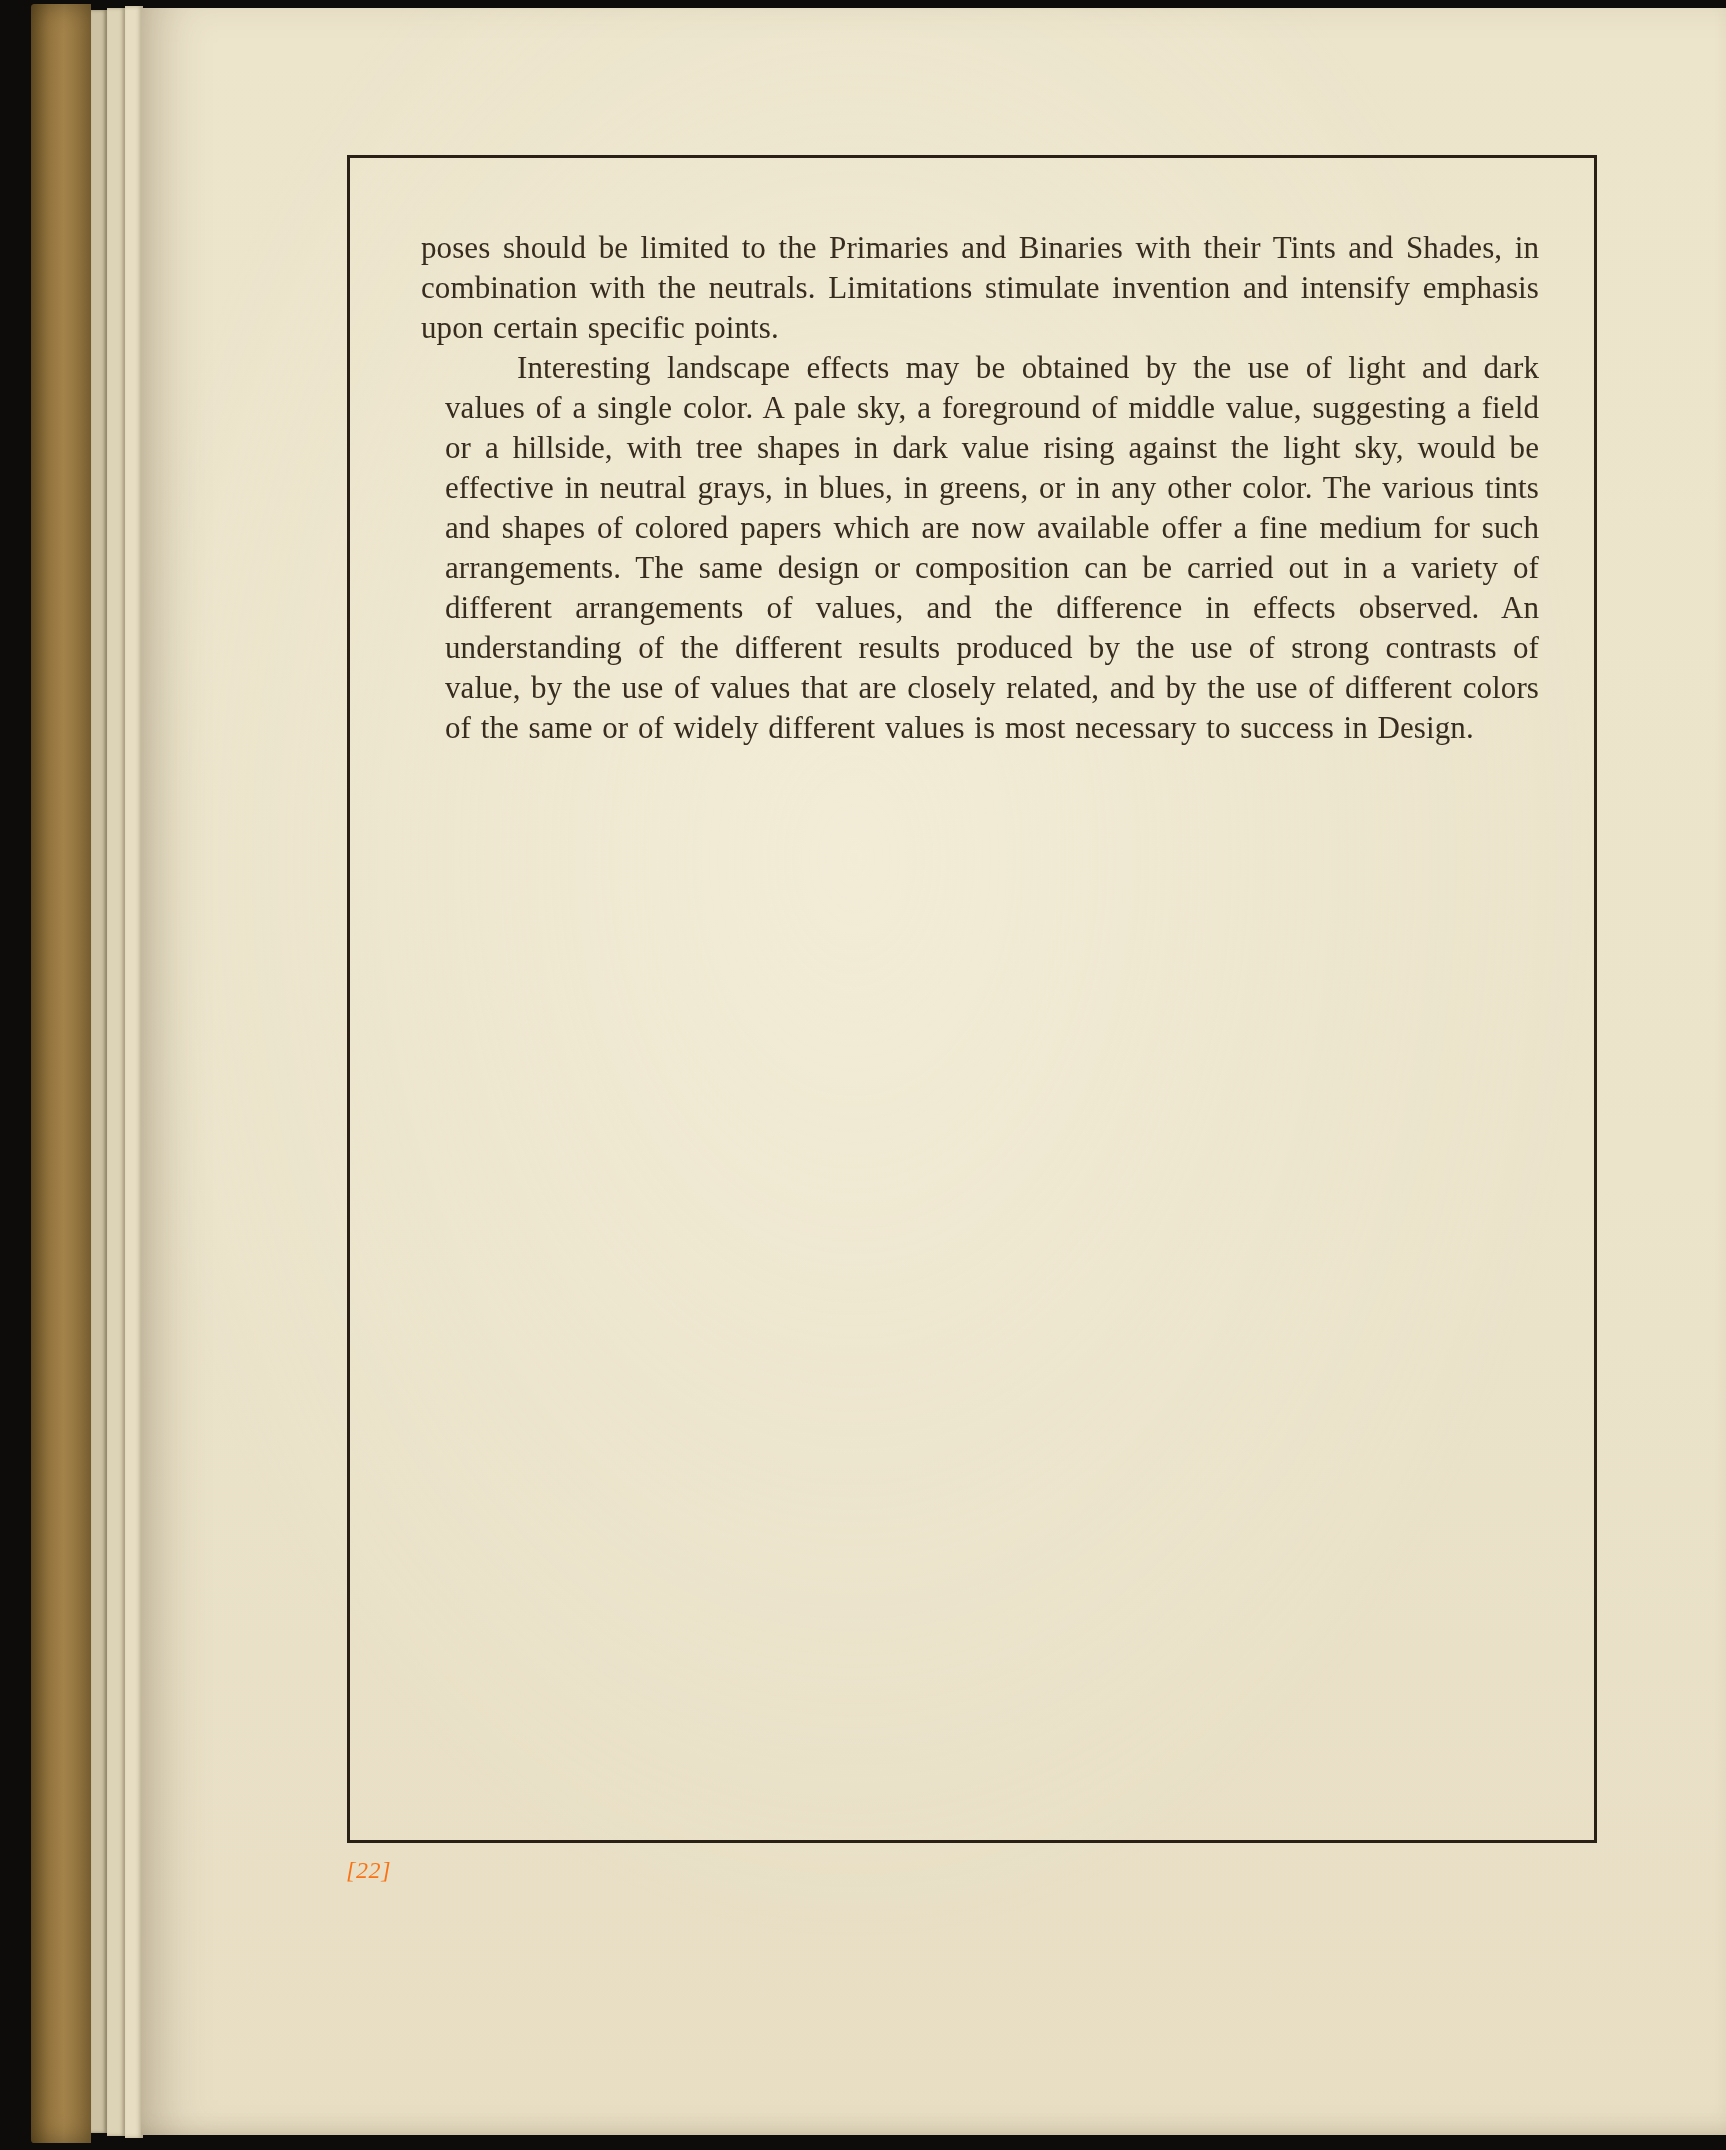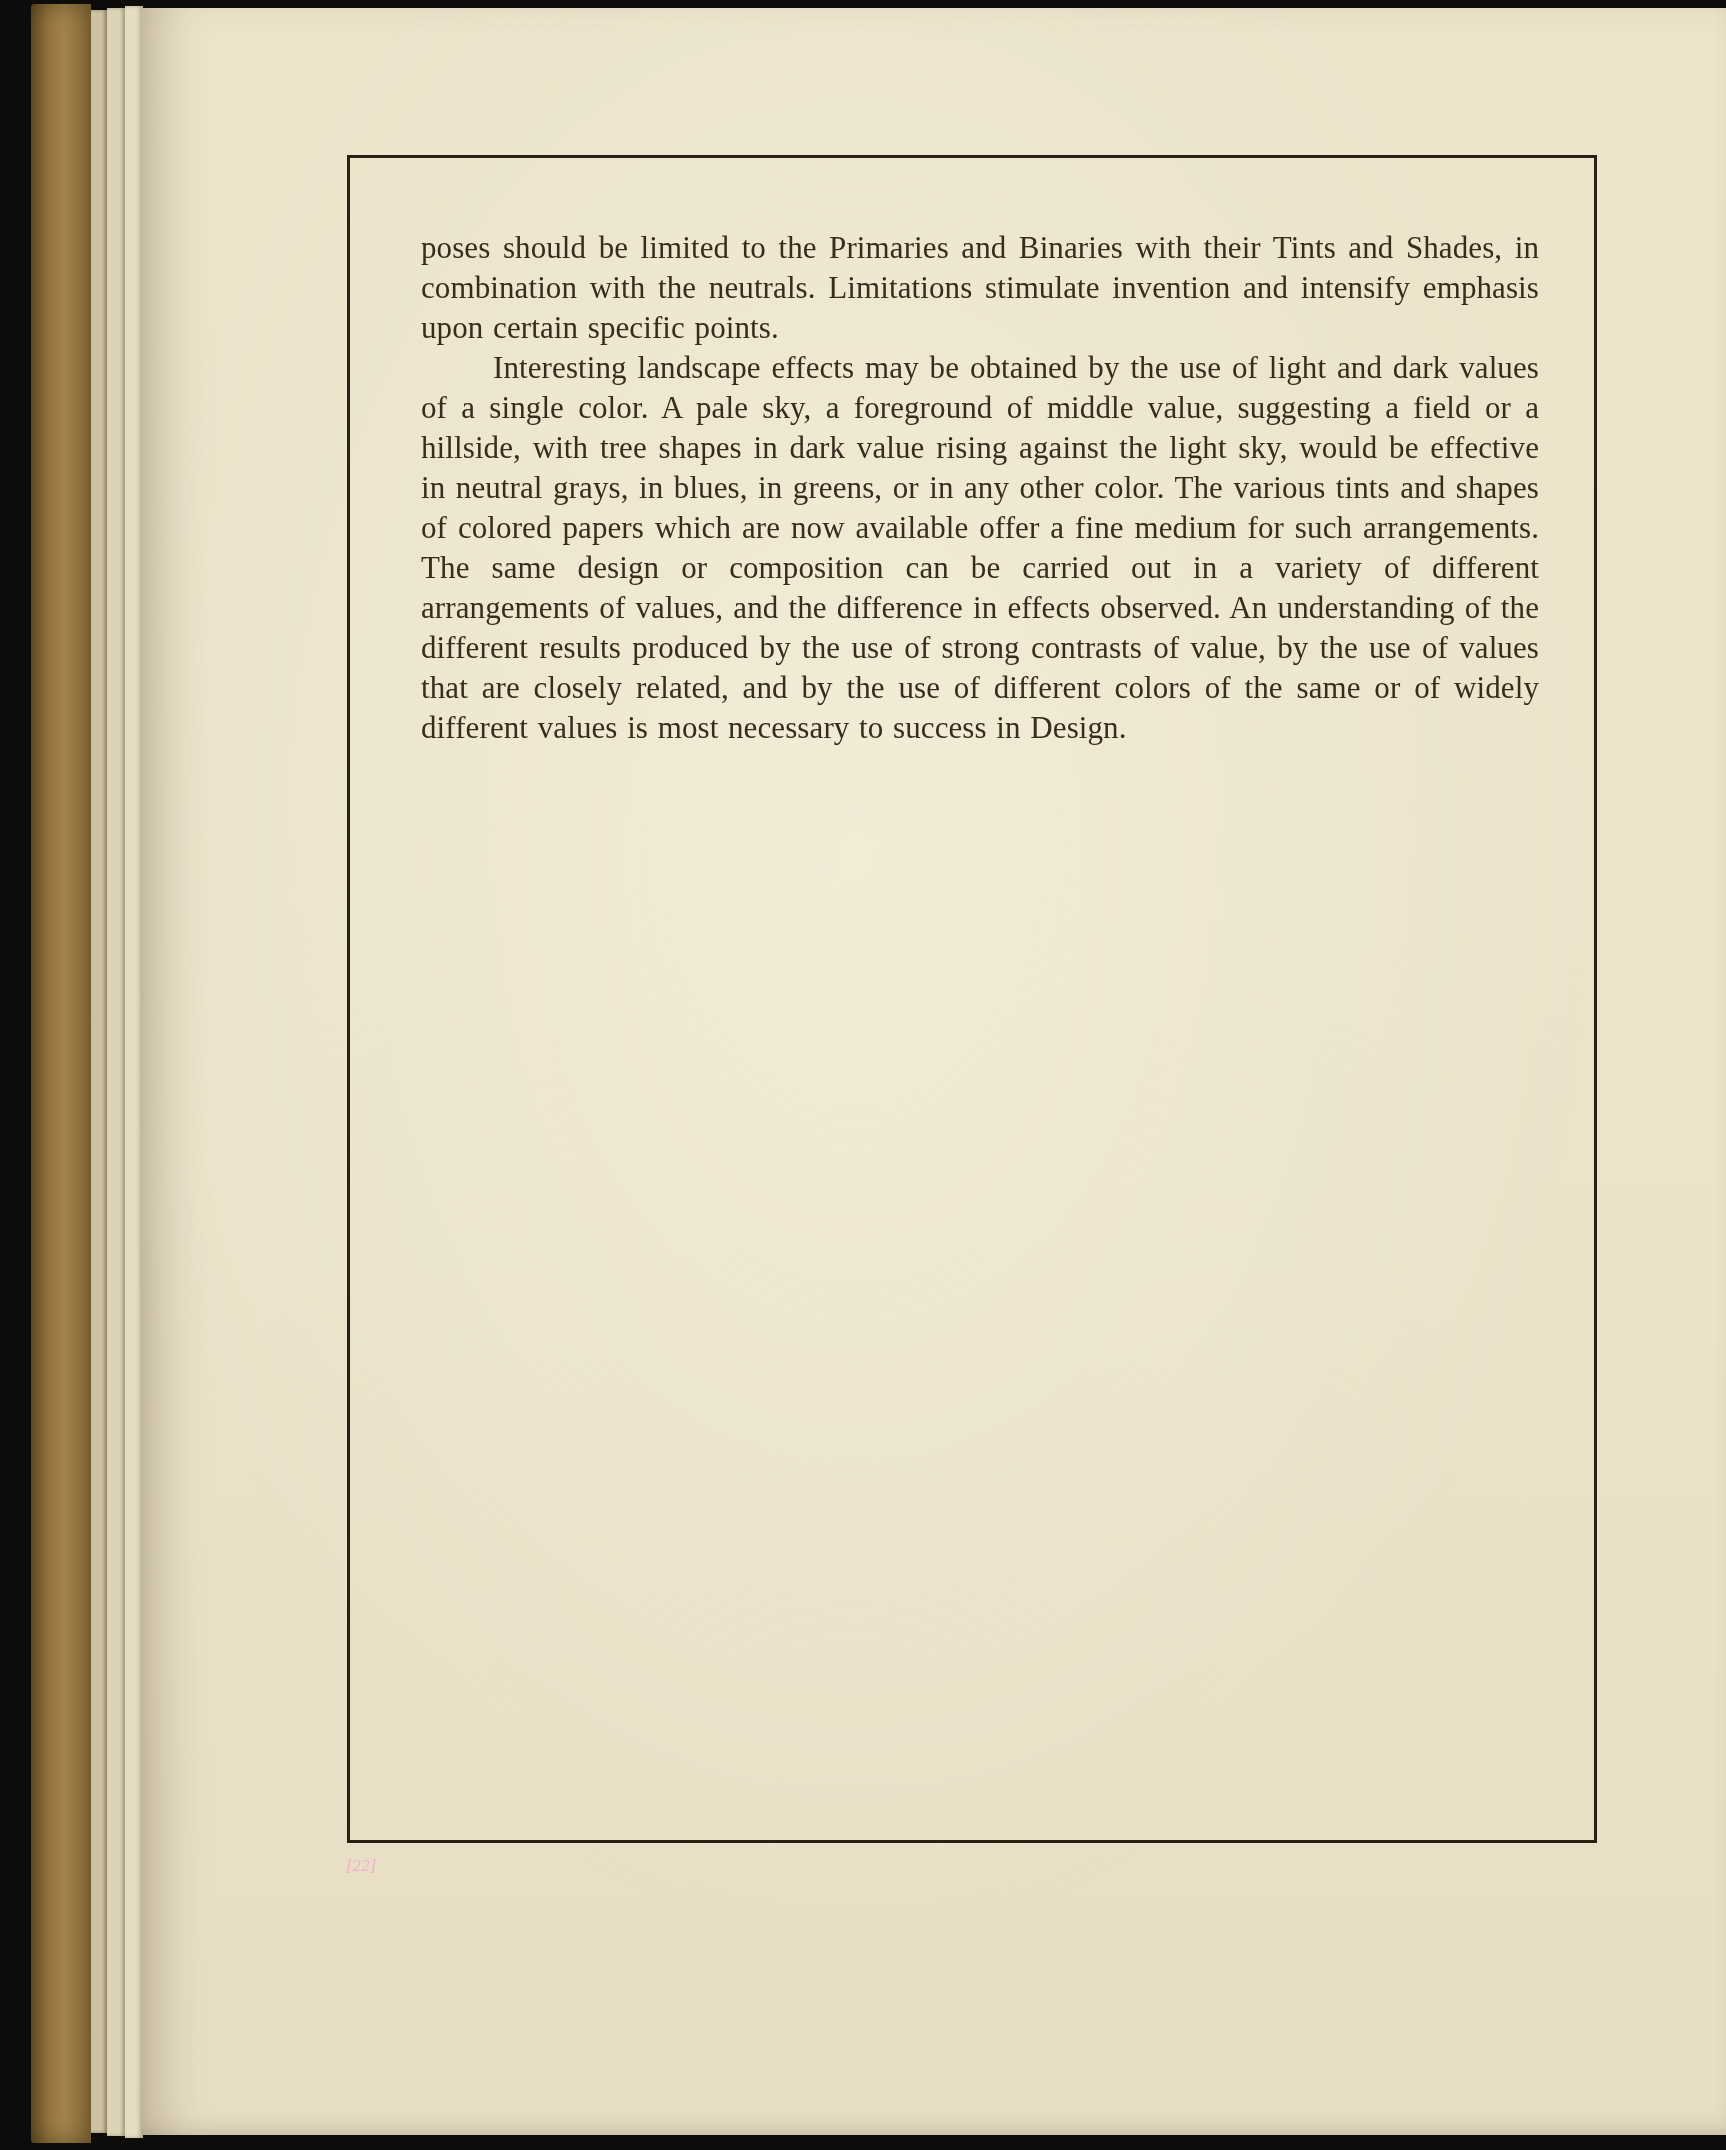--- a/index.html
+++ b/index.html
@@ -79,29 +79,30 @@
     line-height: 40px;
     text-align: justify;
     word-spacing: 1.8px;
     letter-spacing: 0.1px;
   }
   .text-block p {
     margin: 0;
   }
   .text-block p.indent {
     text-indent: 72px;
+    margin-left: 24px;
   }
 
   .page-number {
     position: absolute;
     left: 346px;
     top: 1857px;
     font-style: italic;
-    font-size: 16px;
-    color: #f9a8d4;
+    font-size: 24px;
+    color: #f97316;
     letter-spacing: 0.6px;
   }
 </style>
 </head>
 <body>
 
 <div class="book-cover"></div>
 
 <div class="page-edges">
   <div class="edge edge-1"></div>

